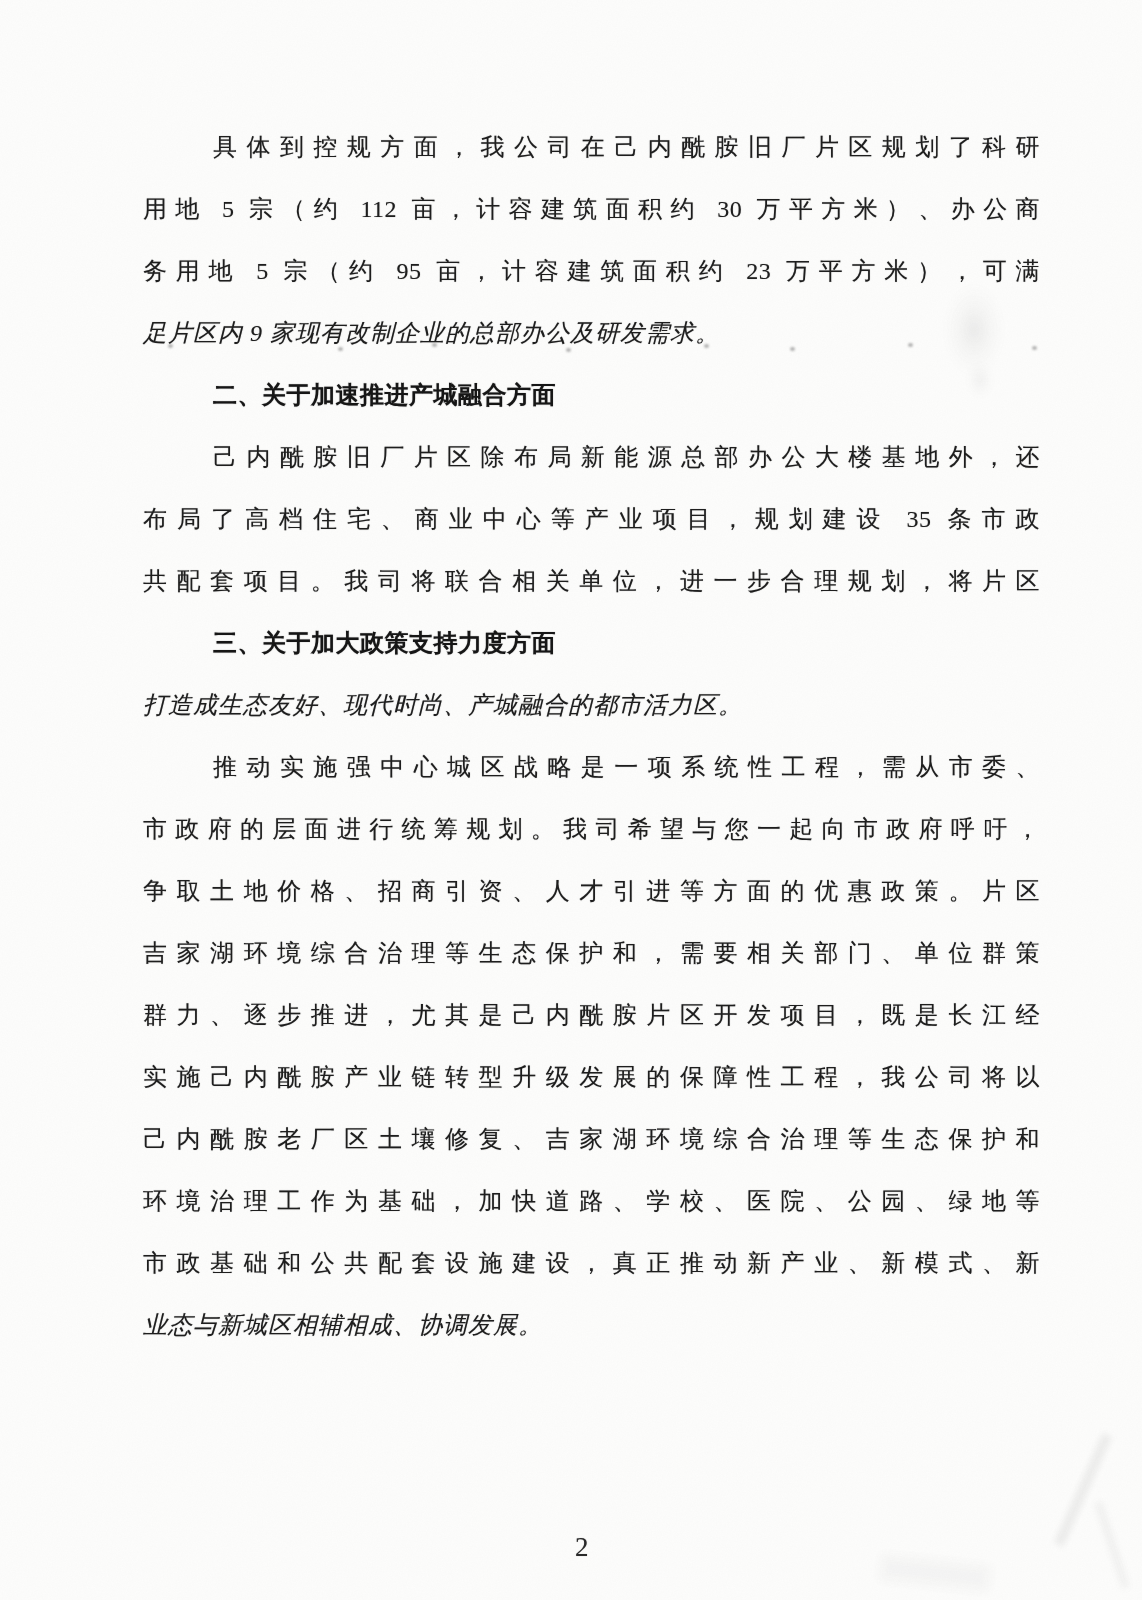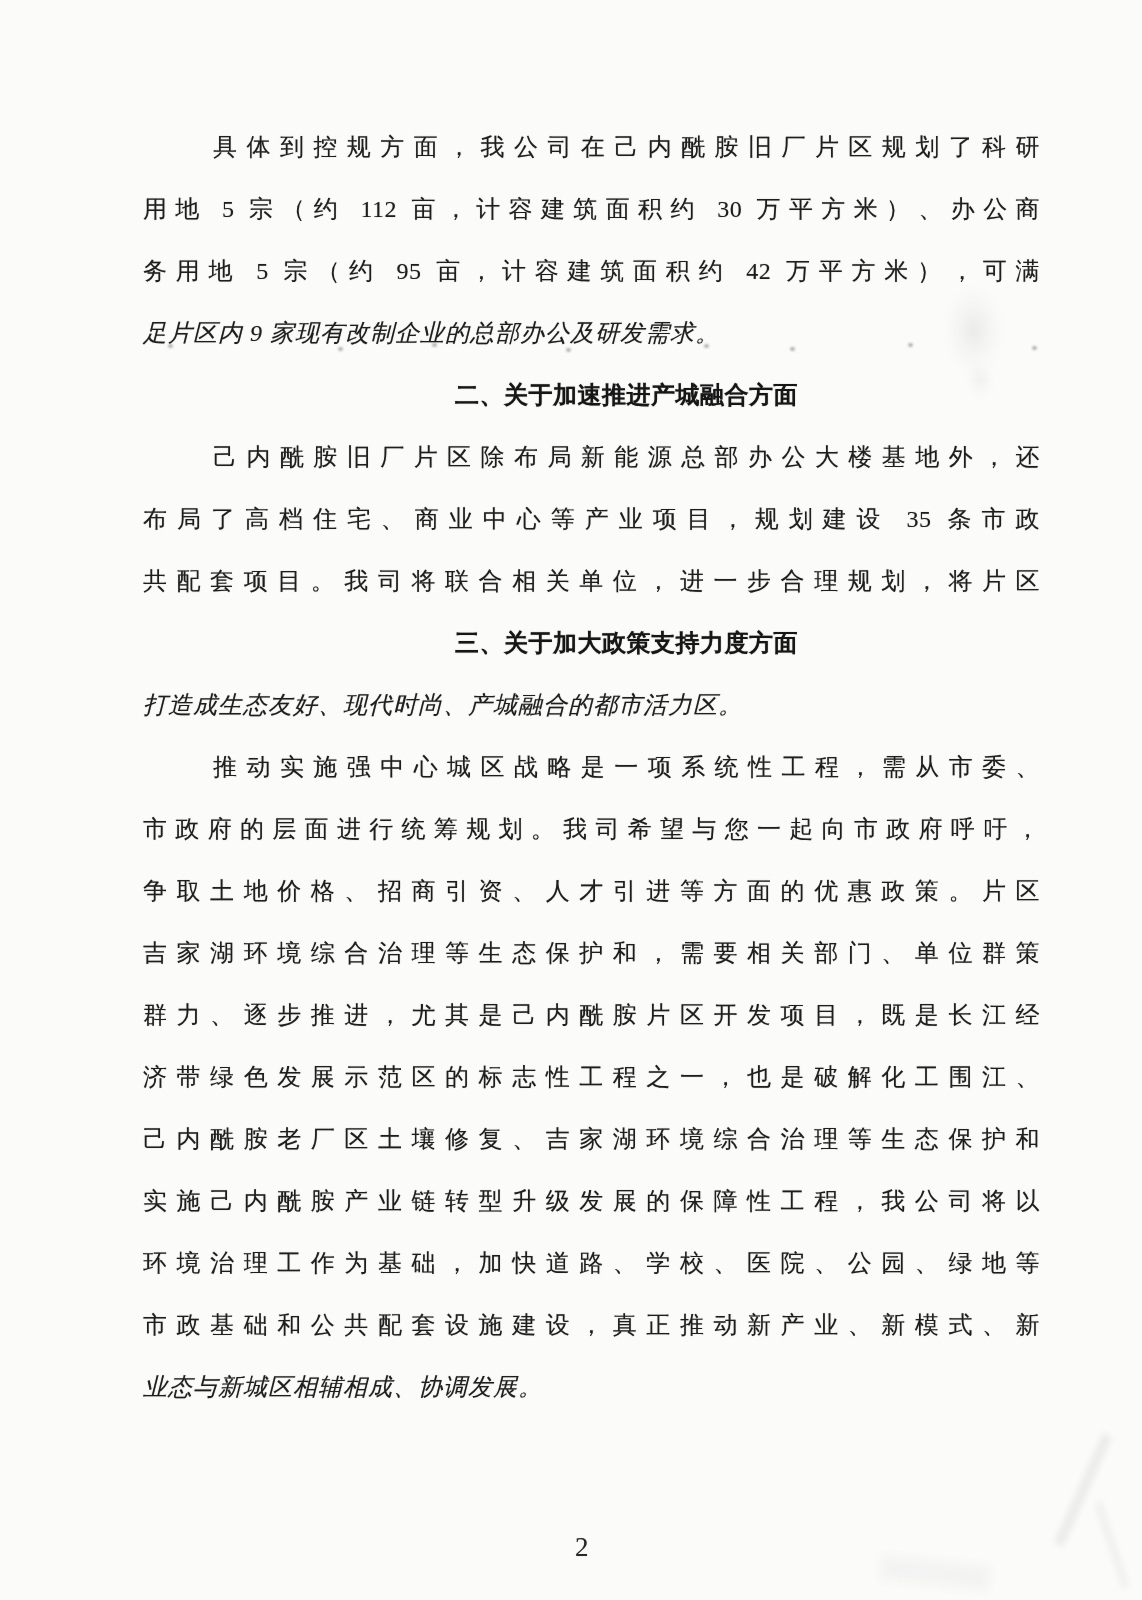--- a/index.html
+++ b/index.html
@@ -24,21 +24,21 @@
     font-size:24px;
     color:#1e1e1e;
     font-family:"Liberation Serif", serif;
     text-shadow:0 0 1px rgba(40,40,40,.45);
     letter-spacing:0.5px;
   }
   .just{
     text-align:justify;
     text-align-last:justify;
   }
-  .indent{ text-indent:70px;text-align:center; }
+  .indent{ text-indent:70px; }
   .heading{
     font-family:"Liberation Sans", sans-serif;
     font-weight:700;
     letter-spacing:0.5px;
     color:#161616;
     text-shadow:0 0 1px rgba(20,20,20,.55);
   }
   .plain{ text-align:left; letter-spacing:1px;font-style:italic; }
   .pagenum{
     position:absolute;
@@ -81,36 +81,35 @@
   }
 </style>
 </head>
 <body>
 
 <div class="page">
 
   <div class="content">
     <div class="line just indent">具体到控规方面，我公司在己内酰胺旧厂片区规划了科研</div>
     <div class="line just">用地 5 宗（约 112 亩，计容建筑面积约 30 万平方米）、办公商</div>
-    <div class="line just">务用地 5 宗（约 95 亩，计容建筑面积约 42 万平方米），可满</div>
+    <div class="line just">务用地 5 宗（约 95 亩，计容建筑面积约 23 万平方米），可满</div>
     <div class="line plain">足片区内 9 家现有改制企业的总部办公及研发需求。</div>
     <div class="line heading indent">二、关于加速推进产城融合方面</div>
     <div class="line just indent">己内酰胺旧厂片区除布局新能源总部办公大楼基地外，还</div>
     <div class="line just">布局了高档住宅、商业中心等产业项目，规划建设 35 条市政</div>
     <div class="line just">共配套项目。我司将联合相关单位，进一步合理规划，将片区</div>
     <div class="line heading indent">三、关于加大政策支持力度方面</div>
     <div class="line plain">打造成生态友好、现代时尚、产城融合的都市活力区。</div>
     <div class="line just indent">推动实施强中心城区战略是一项系统性工程，需从市委、</div>
     <div class="line just">市政府的层面进行统筹规划。我司希望与您一起向市政府呼吁，</div>
     <div class="line just">争取土地价格、招商引资、人才引进等方面的优惠政策。片区</div>
     <div class="line just">吉家湖环境综合治理等生态保护和，需要相关部门、单位群策</div>
     <div class="line just">群力、逐步推进，尤其是己内酰胺片区开发项目，既是长江经</div>
-    <div class="line just">济带绿色发展示范区的标志性工程之一，也是破解化工围江、</div>
+    <div class="line just">实施己内酰胺产业链转型升级发展的保障性工程，我公司将以</div>
     <div class="line just">己内酰胺老厂区土壤修复、吉家湖环境综合治理等生态保护和</div>
-    <div class="line just">实施己内酰胺产业链转型升级发展的保障性工程，我公司将以</div>
     <div class="line just">环境治理工作为基础，加快道路、学校、医院、公园、绿地等</div>
     <div class="line just">市政基础和公共配套设施建设，真正推动新产业、新模式、新</div>
     <div class="line plain">业态与新城区相辅相成、协调发展。</div>
   </div>
 
   <div class="pagenum">2</div>
 
   <div class="smudge v1"></div>
   <div class="smudge v2"></div>
   <div class="streak s1"></div>

